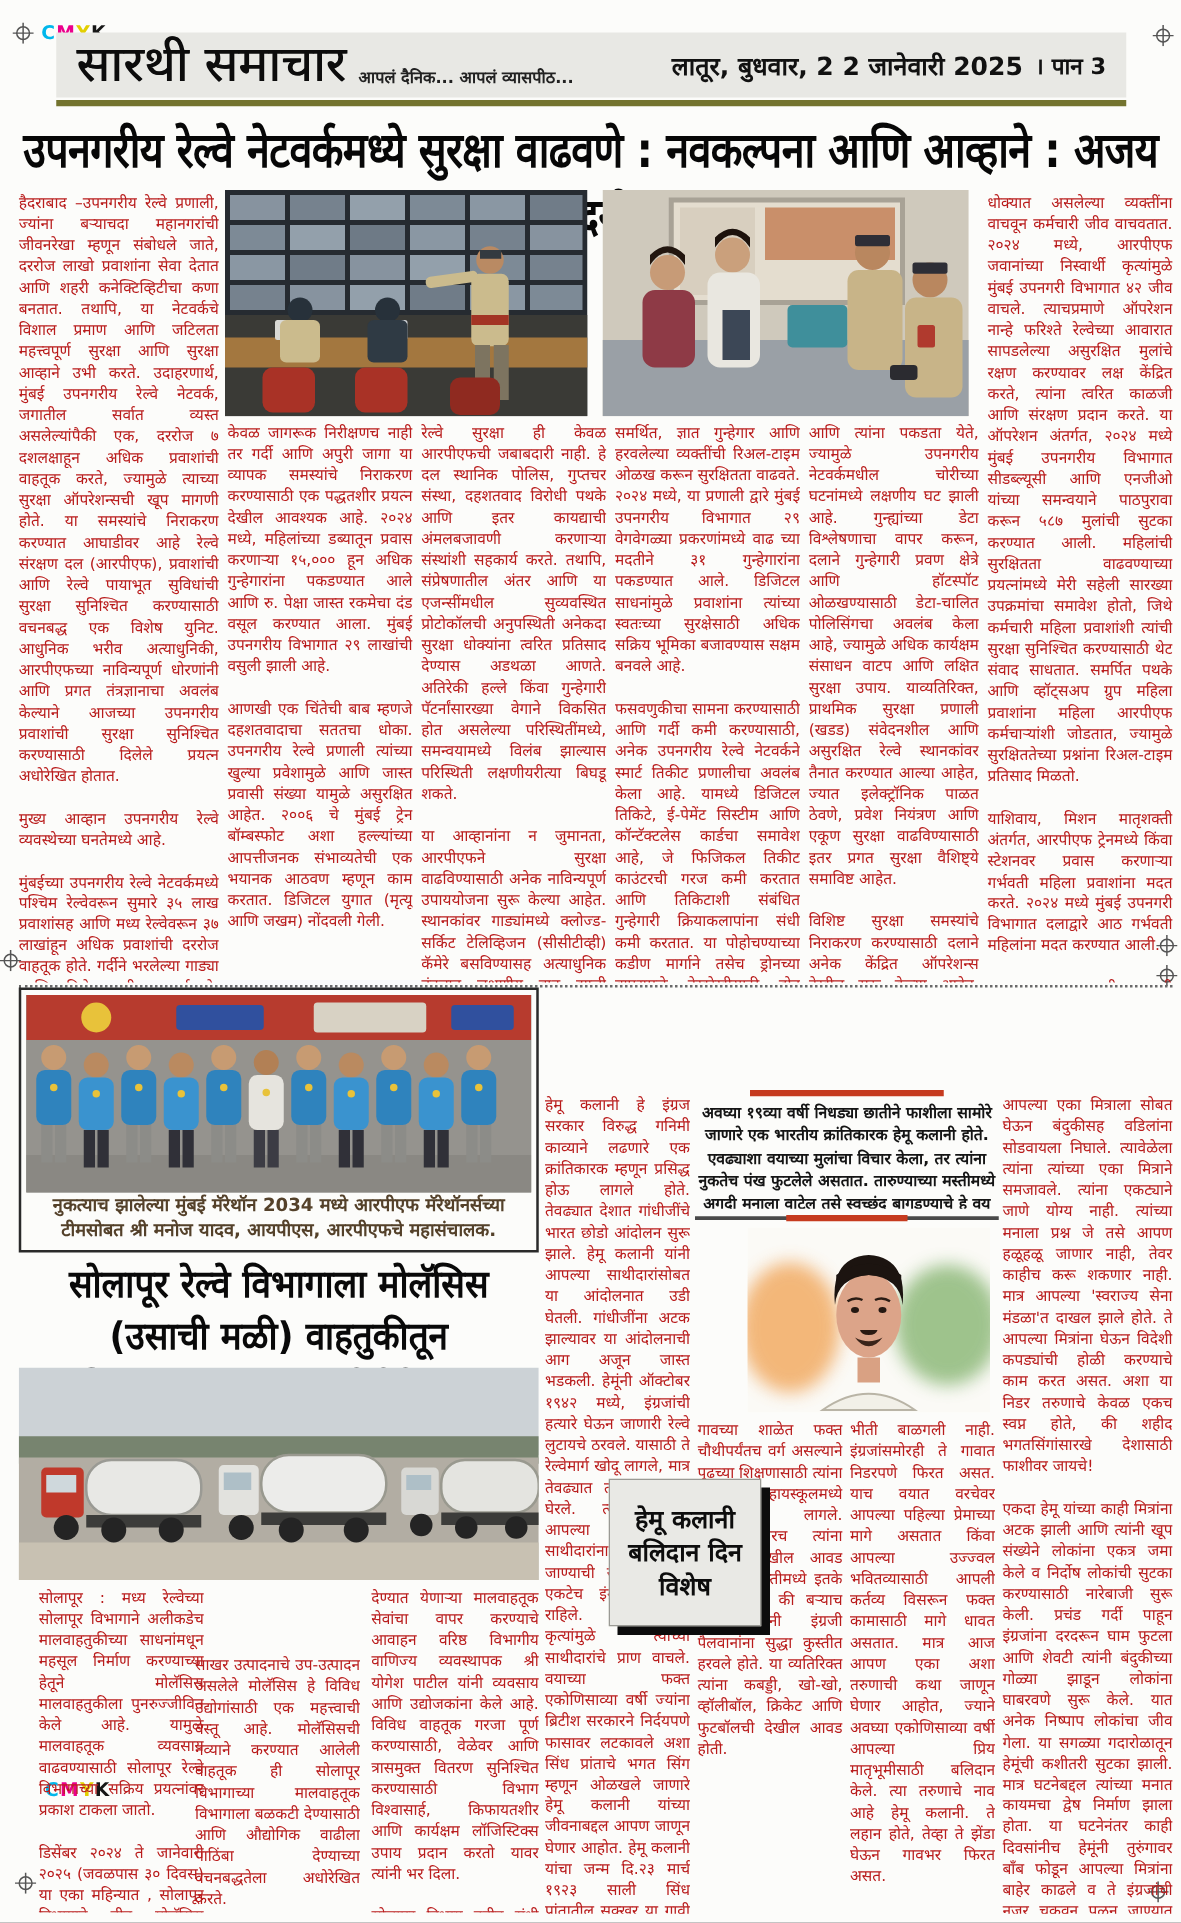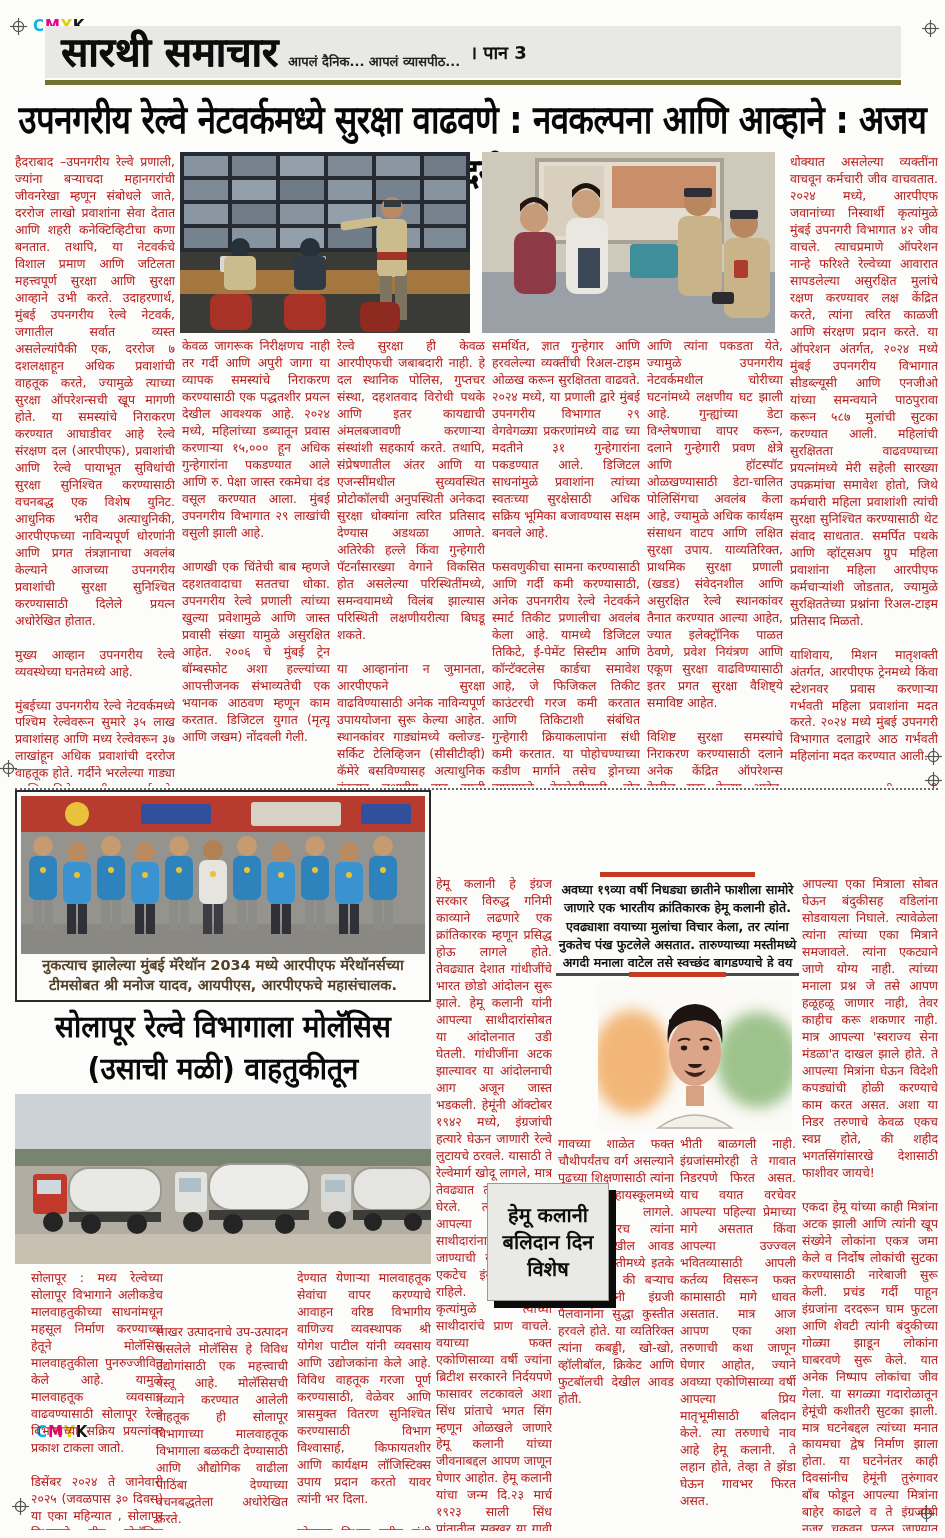--- a/index.html
+++ b/index.html
@@ -4,21 +4,21 @@
 <style>
   html,body{margin:0;padding:0;background:#9a9a9a;}
   .page{position:relative;width:945px;height:1538px;margin:0 auto;background:#fcfcfa;
         font-family:"DejaVu Sans","Liberation Sans",sans-serif;overflow:hidden;}
   .abs{position:absolute;box-sizing:border-box;}
   .coltext{font-size:12.4px;line-height:1.37;text-align:justify;color:#b91c1c;
            white-space:pre-line;overflow:hidden;word-break:break-word;}
   
   .masthead{left:45px;top:26px;width:856px;height:52px;background:#e8e8e4;
             display:flex;align-items:center;padding:0 16px;}
-  .mast-title{font-size:40px;font-weight:700;color:#0c0c0c;letter-spacing:0;line-height:1;
+  .mast-title{font-size:40px;font-weight:400;color:#0c0c0c;letter-spacing:0;line-height:1;
               text-shadow:0.6px 0 #0c0c0c;}
   .mast-tag{font-size:13px;font-weight:700;color:#222;margin:18px 0 0 10px;}
   .mast-date{margin-left:auto;font-size:20px;font-weight:800;color:#111;}
   .mast-page{font-size:18px;font-weight:700;color:#111;margin-left:10px;}
   .olive-rule{left:45px;top:80px;width:856px;height:5px;background:#73732e;}
   
   .headline1{left:12px;top:92px;width:921px;text-align:center;font-size:33px;font-weight:900;
              color:#070707;letter-spacing:-0.5px;transform:scaleY(1.18);transform-origin:top;}
   .headline-band{left:435px;top:792px;width:503px;height:76px;background:#dddddad9;
                  display:flex;align-items:center;justify-content:center;}
@@ -101,20 +101,21 @@
     <svg class="regmark" viewBox="0 0 20 20">
         <circle cx="10" cy="10" r="6" fill="none" stroke="#555" stroke-width="1.4"></circle>
         <line x1="10" y1="0" x2="10" y2="20" stroke="#555" stroke-width="1.4"></line>
         <line x1="0" y1="10" x2="20" y2="10" stroke="#555" stroke-width="1.4"></line>
       </svg>
   </div>
 
   <div class="abs masthead">
     <span class="mast-title">सारथी समाचार</span>
     <span class="mast-tag">आपलं दैनिक... आपलं व्यासपीठ...</span>
+    <span class="mast-date">लातूर, बुधवार, 2 2  जानेवारी  2025</span>
     <span class="mast-page">। पान 3</span>
   </div>
   <div class="abs olive-rule"></div>
 
   <div class="abs headline1">उपनगरीय रेल्वे नेटवर्कमध्ये सुरक्षा वाढवणे : नवकल्पना आणि आव्हाने : अजय सदनी</div>
 
   <div class="abs" style="left:180px;top:152px;width:290px;height:181px">
     <svg width="290" height="181" viewBox="0 0 290 181">
       <rect width="290" height="181" fill="#262b31"></rect>
       <g>

